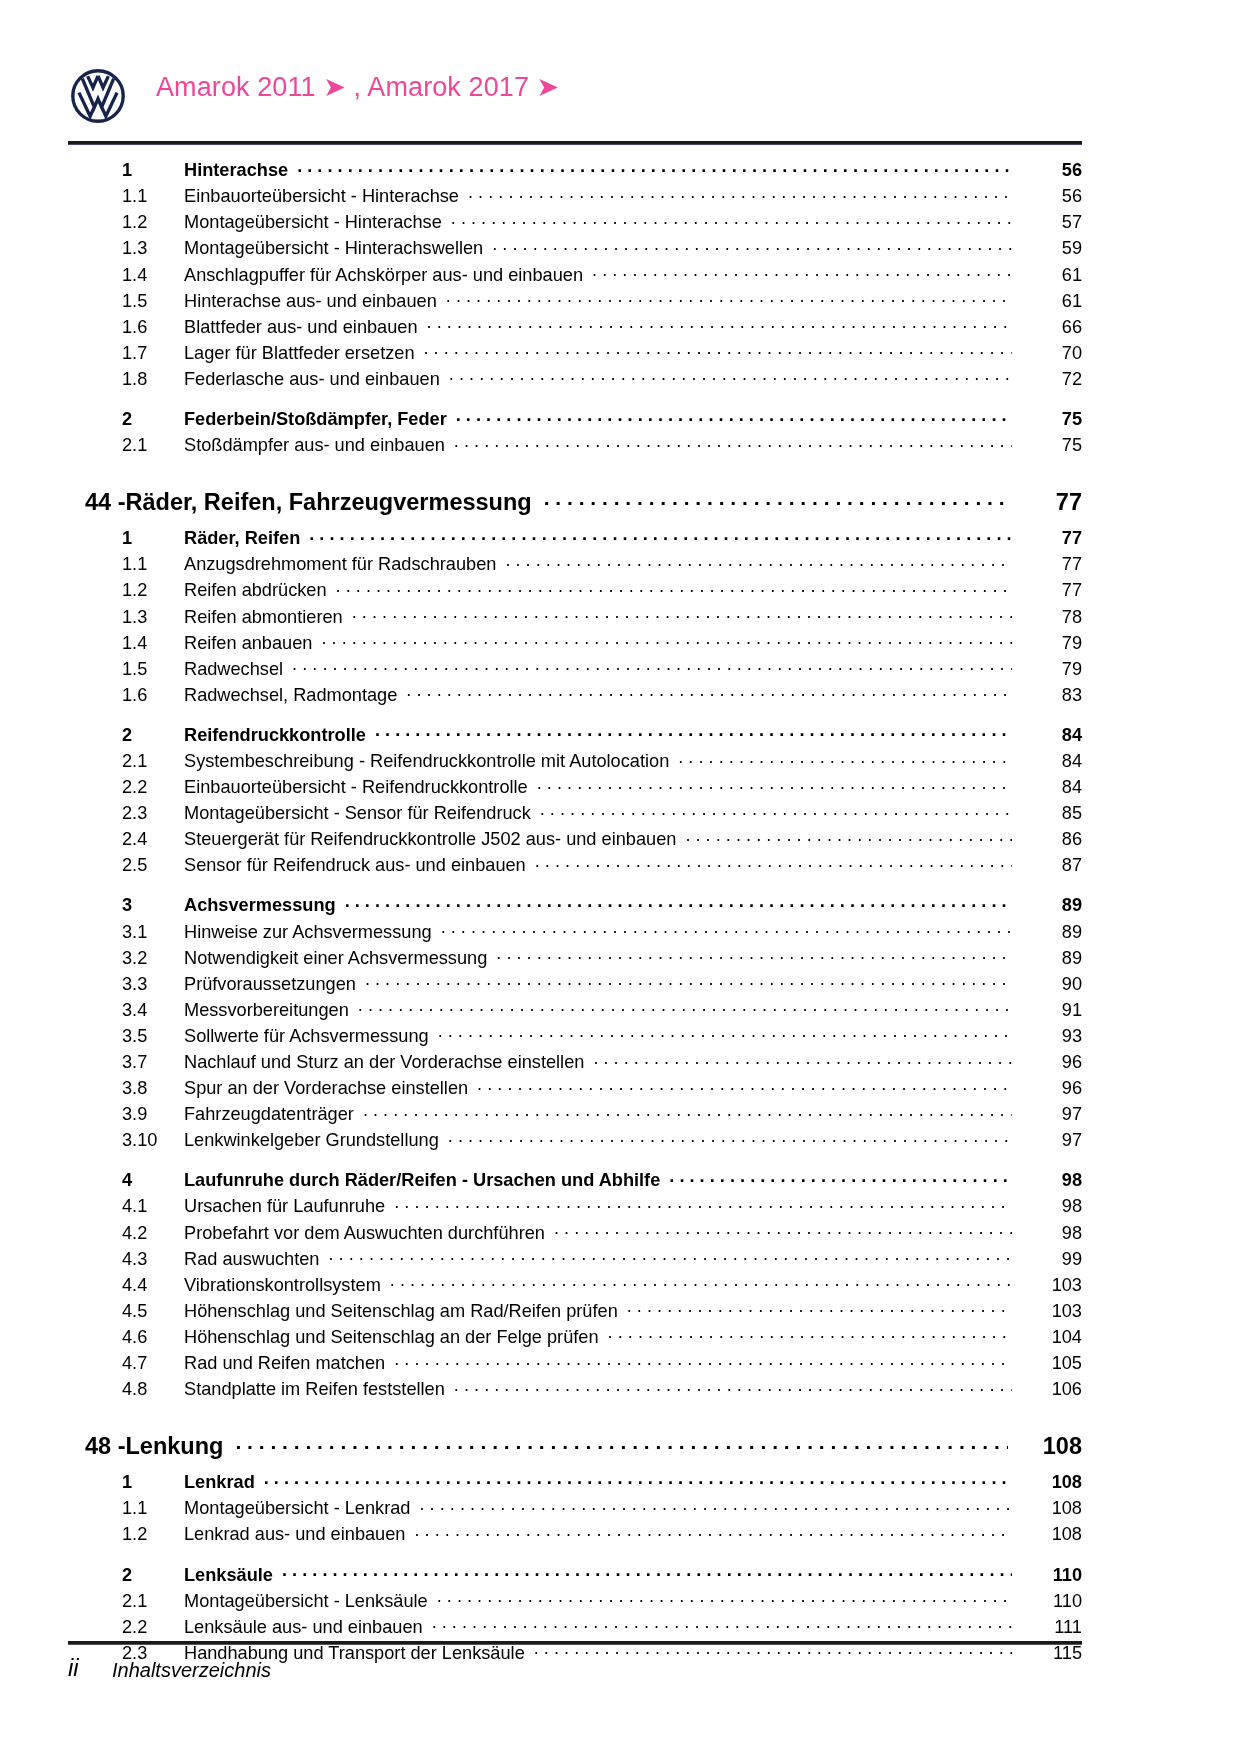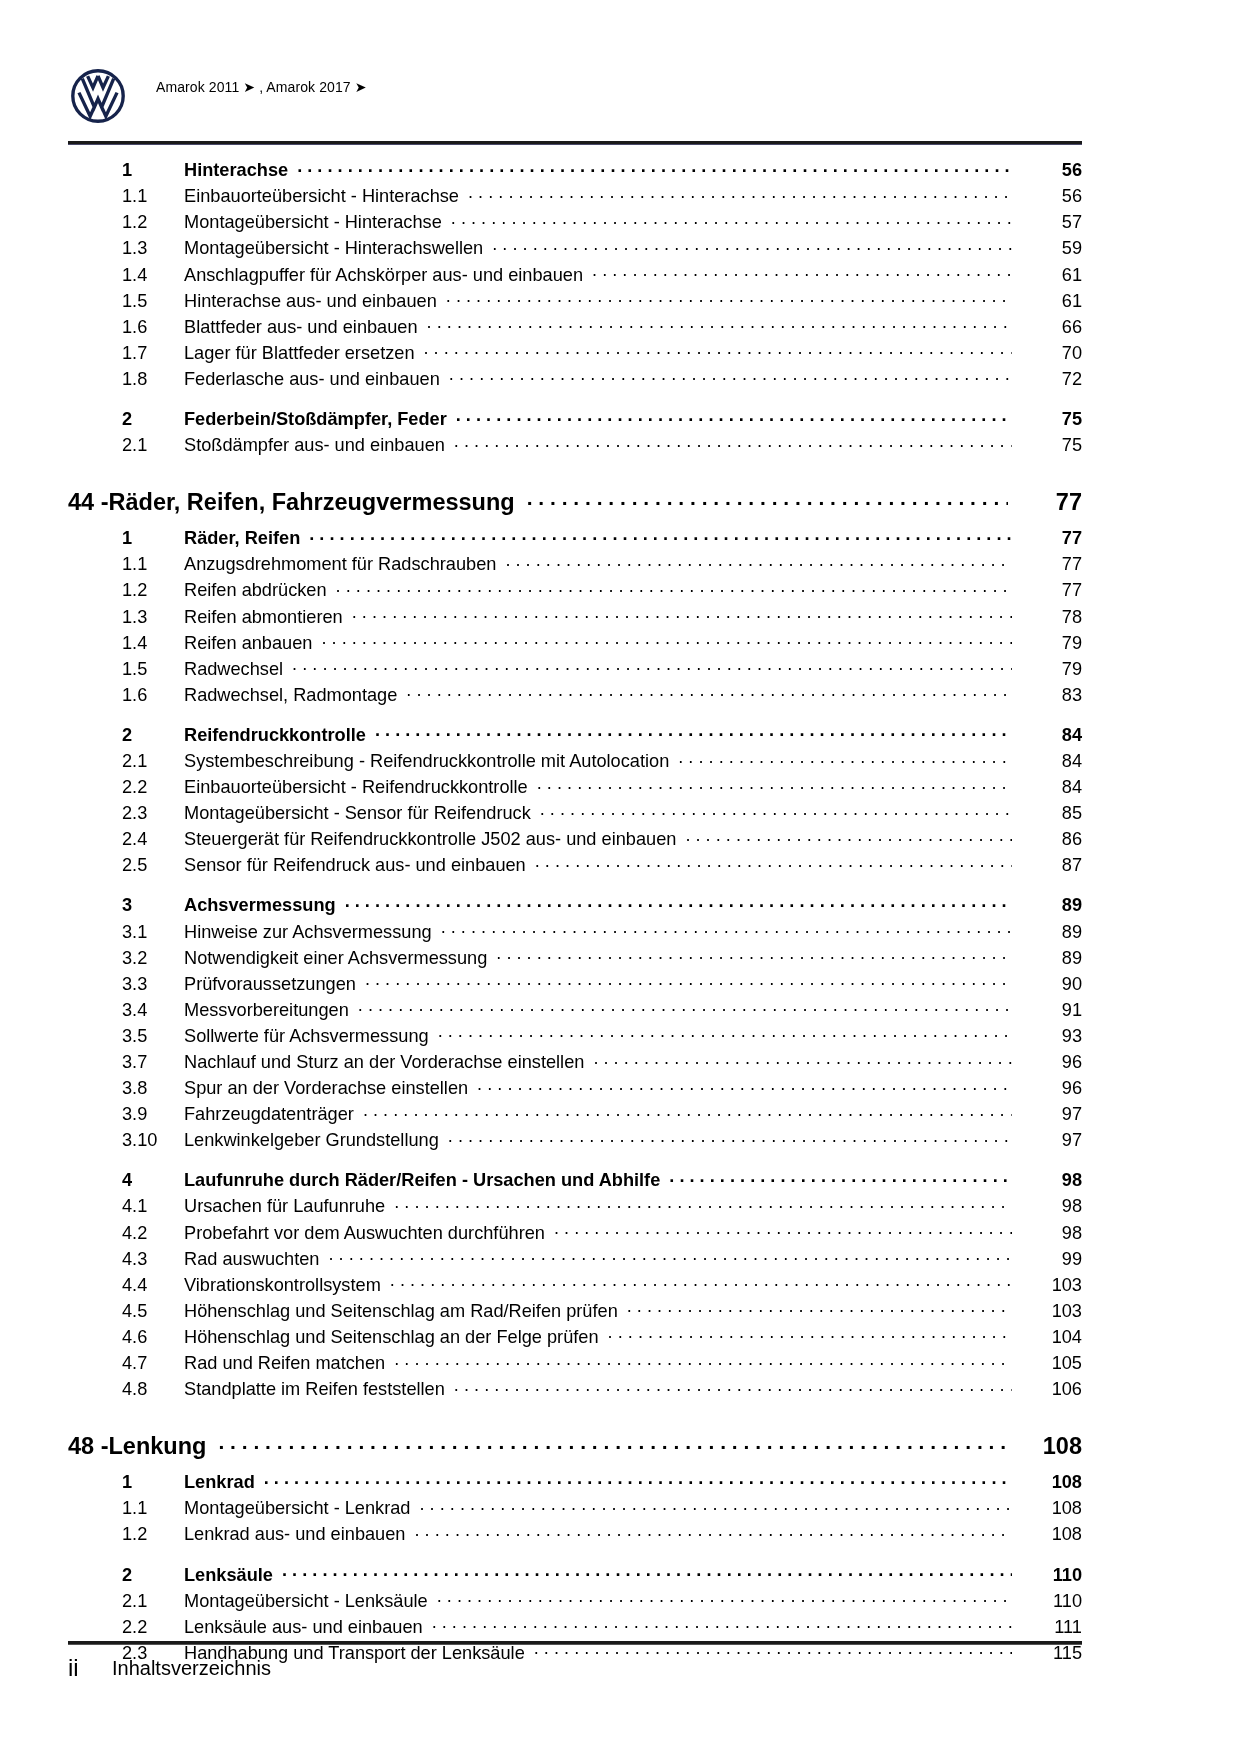--- a/index.html
+++ b/index.html
@@ -36,25 +36,25 @@
     width: 56px;
     height: 56px;
     flex: 0 0 56px;
     margin-top: 4px;
   }
   .header-text {
     margin-left: 30px;
     padding-top: 8px;
   }
   .header-line {
-    font-size: 14px;
+    font-size: 27px;
     line-height: 30px;
     letter-spacing: 0.1px;
     white-space: nowrap;
-    color: #000000;
+    color: #ec4899;
   }
 
   .header-rule {
     position: absolute;
     left: 68px;
     top: 141px;
     width: 1014px;
     height: 3px;
     background: #1a1a1a;
     border-bottom: 1px solid #4a4a6a;
@@ -106,20 +106,21 @@
     text-align: right;
     padding-left: 8px;
   }
 
   
   .lvl-chapter {
     font-weight: bold;
     font-size: 23.5px;
     height: 40px;
     align-items: baseline;
+    margin-left: 17px;
   }
   .lvl-chapter .num {
     padding-left: 0px;
   }
   .lvl-chapter .title {
     padding-left: 0px;
     padding-right: 12px;
     text-align: right;
   }
   .lvl-chapter .leader::after {
@@ -169,21 +170,22 @@
     width: 1014px;
     height: 3px;
     background: #1a1a1a;
     border-bottom: 1px solid #555;
   }
   .footer {
     position: absolute;
     left: 68px;
     top: 1654px;
     display: flex;
-    align-items: center;
+    align-items: flex-end;
+    font-style: italic;
   }
   .footer-pagenum {
     font-size: 24px;
     font-weight: normal;
     width: 40px;
   }
   .footer-label {
     font-size: 20px;
     margin-left: 4px;
   }

